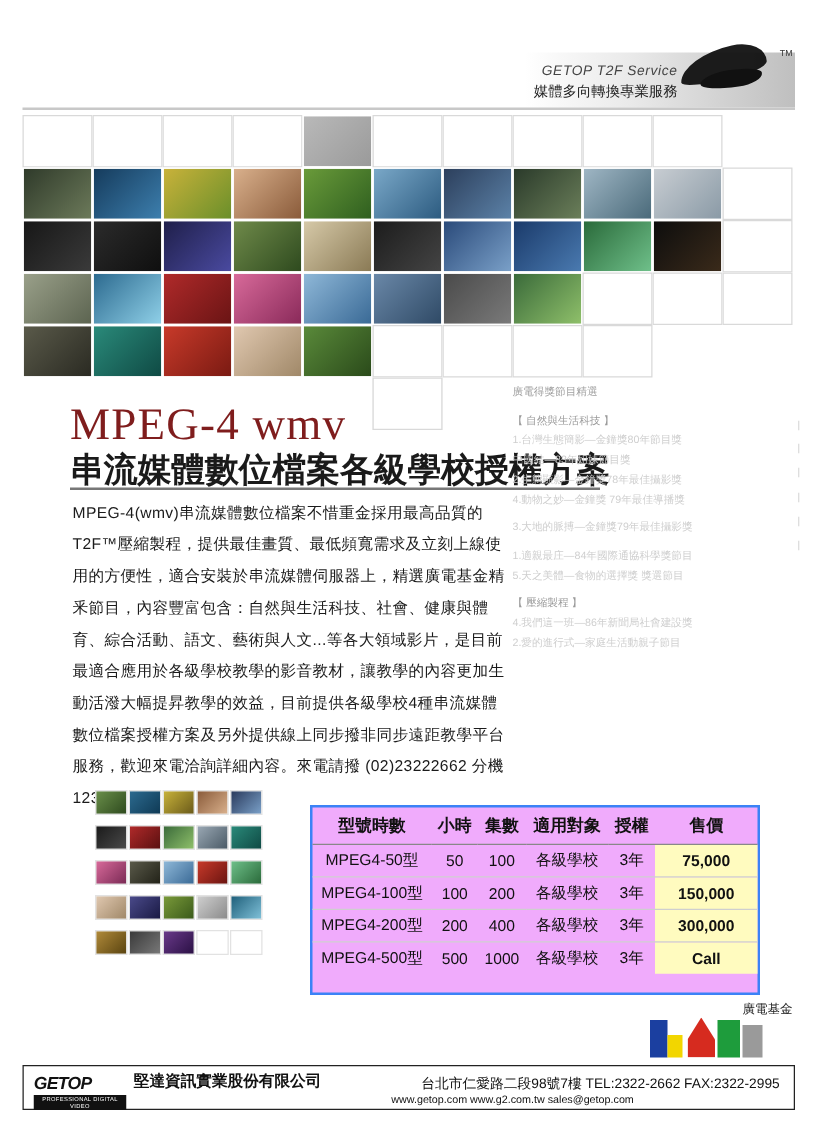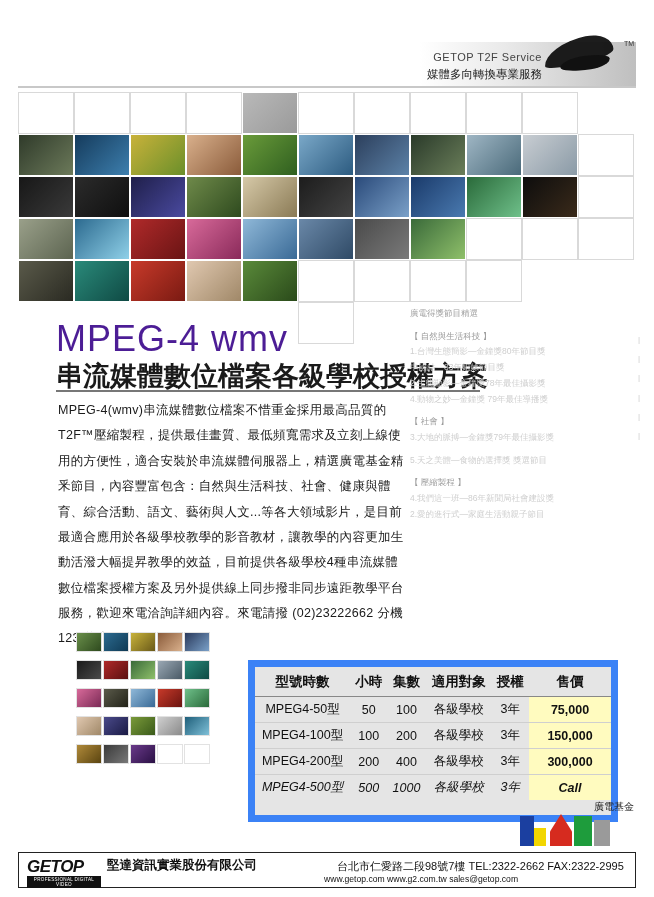--- a/index.html
+++ b/index.html
@@ -43,20 +43,21 @@
     right: 112px;
     top: 50px;
     text-align: right;
     line-height: 1.45;
     color: #333;
   }
   .header-text .line1 {
     font-size: 11px;
     letter-spacing: 0.5px;
     color: #444;
+    font-style: italic;
   }
   .header-text .line2 {
     font-size: 11.5px;
     color: #222;
   }
   .logo {
     position: absolute;
     right: 20px;
     top: 38px;
     width: 92px;
@@ -109,23 +110,23 @@
     overflow: hidden;
   }
   .cell.filled { border-color: #ffffff; }
 
   
   .title-main {
     position: absolute;
     left: 56px;
     top: 318px;
     font-size: 36px;
-    color: #4c1d95;
+    color: #7f1d1d;
     letter-spacing: 1px;
-    font-family: Liberation Sans, sans-serif;
+    font-family: Liberation Serif, serif;
   }
   .title-sub {
     position: absolute;
     left: 56px;
     top: 358px;
     font-size: 27px;
     font-weight: bold;
     color: #1a1a1a;
     letter-spacing: 0px;
   }
@@ -204,25 +205,25 @@
     height: 20px;
     border: 1px solid #e2e2e2;
     box-sizing: border-box;
     overflow: hidden;
   }
 
   
   .pricebox {
     position: absolute;
     left: 248px;
-    top: 660px;
+    top: 644px;
     width: 356px;
     height: 148px;
-    border: 7px solid #3b82f6;
-    background: #e5e5e5;
+    border: 2px solid #3b82f6;
+    background: #f0abfc;
   }
   .pricebox .shadow {
     position: absolute;
     left: 4px; top: 4px;
     width: 356px; height: 148px;
     background: #d3d3d3;
     z-index: -1;
   }
   table.price {
     width: 100%;
@@ -238,21 +239,21 @@
     color: #111;
   }
   table.price td {
     padding: 4px 4px;
     text-align: center;
     font-size: 12.5px;
     color: #111;
   }
   table.price tr.hdr th { border-bottom: 1px solid #888; }
   table.price tbody tr td { border-bottom: 1px solid #cfcfcf; }
-  table.price tbody tr:last-child td { border-bottom: none; font-style: italic; }
+  table.price tbody tr:last-child td { border-bottom: none; }
   td.model { text-align: left; padding-left: 14px; }
   td.price-cell {
     background: #fffbbf;
     font-weight: bold;
     width: 74px;
   }
   th.price-head { width: 74px; }
 
   
   .gbrand {
@@ -300,21 +301,21 @@
     height: 36px;
     border: 1px solid #222;
     box-sizing: border-box;
   }
   .footer .getop {
     position: absolute;
     left: 8px; top: 5px;
     width: 74px;
   }
   .footer .getop .big {
-    font-size: 17px;
+    font-size: 14px;
     font-weight: bold;
     font-style: italic;
     color: #111;
     letter-spacing: -0.5px;
     line-height: 17px;
   }
   .footer .getop .small {
     margin-top: 1px;
     background: #111;
     color: #fff;
@@ -339,21 +340,21 @@
     margin-top: 46px;
   }
   .footer .addr {
     position: absolute;
     left: 318px; top: 6px;
     font-size: 11px;
     color: #111;
   }
   .footer .web {
     position: absolute;
-    left: 305px; top: 21px;
+    left: 294px; top: 21px;
     font-size: 8.6px;
     color: #111;
     text-align: right;
   }
 </style>
 </head>
 <body>
 
 <div class="header">
   <div class="header-grad"></div>
@@ -436,24 +437,24 @@
   <div class="hd top">廣電得獎節目精選</div>
   <div id="awards-groups">
       <div class="grp">
         <div class="hd">【 自然與生活科技 】</div>
         <div>1.台灣生態簡影—金鐘獎80年節目獎</div>
         <div>中國結—83年姐妹節目獎</div>
         <div>2.生態顯影—金鐘獎78年最佳攝影獎</div>
         <div>4.動物之妙—金鐘獎 79年最佳導播獎</div>
       </div>
       <div class="grp">
-        <div class="hd">【 社會 】</div>
         <div>3.大地的脈搏—金鐘獎79年最佳攝影獎</div>
       </div>
       <div class="grp">
+        <div>1.適親最庄—84年國際通協科學獎節目</div>
         <div>5.天之美體—食物的選擇獎 獎選節目</div>
       </div>
       <div class="grp">
         <div class="hd">【 壓縮製程 】</div>
         <div>4.我們這一班—86年新聞局社會建設獎</div>
         <div>2.愛的進行式—家庭生活動親子節目</div>
       </div>
     </div>
 </div>
 <div class="award-fade"></div>

